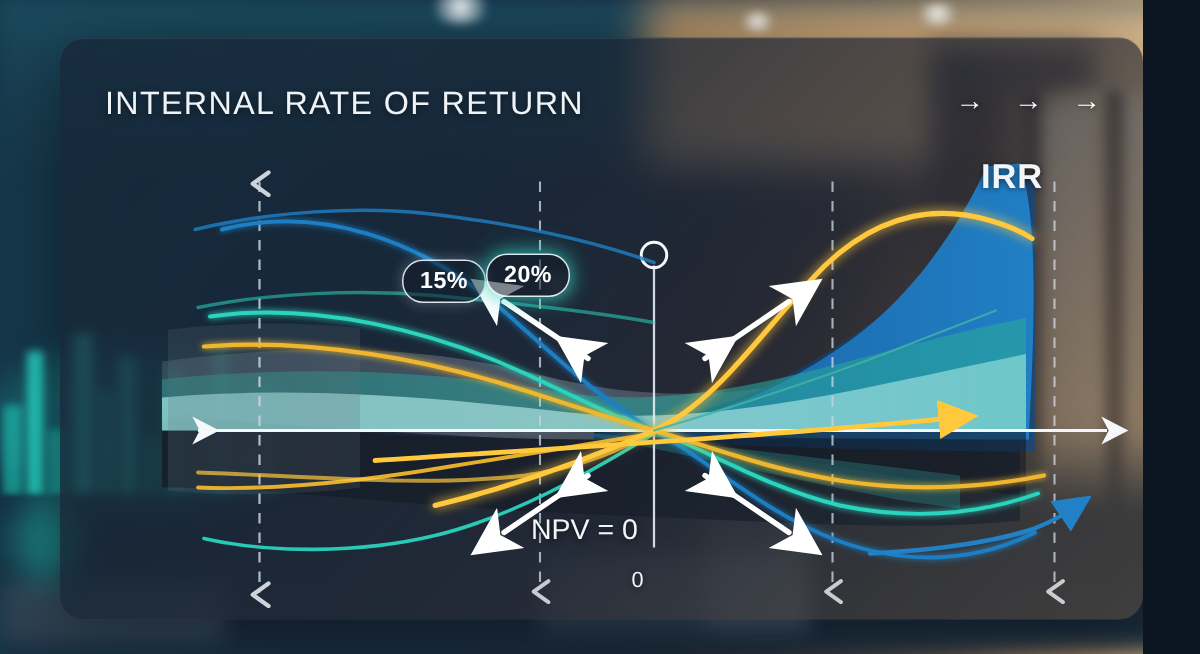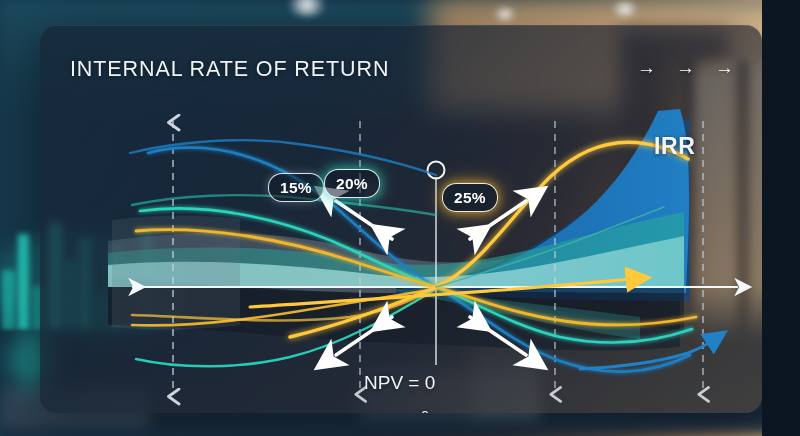--- a/index.html
+++ b/index.html
@@ -45,21 +45,21 @@
   .chart svg{position:absolute;left:0;top:0;}
 
   
   .pill{position:absolute;display:flex;align-items:center;justify-content:center;
     height:27px;padding:0 11px;border-radius:14px;color:#fff;font-size:15.5px;font-weight:bold;
     letter-spacing:.3px;background:rgba(18,30,42,.55);}
   .pill-white{border:1.8px solid rgba(238,244,250,.92);box-shadow:0 0 9px rgba(210,230,245,.30);margin-top:36px;}
   .pill-teal{border:1.8px solid rgba(236,248,250,.95);box-shadow:0 0 11px rgba(46,212,191,.75),0 0 20px rgba(46,212,191,.35);}
   .pill-gold{border:1.8px solid rgba(252,246,232,.95);box-shadow:0 0 11px rgba(240,178,46,.80),0 0 22px rgba(240,178,46,.40);}
 
-  .lbl{position:absolute;color:#f2f6fa;text-shadow:0 1px 4px rgba(0,0,0,.6);margin-top:29px;}
+  .lbl{position:absolute;color:#f2f6fa;text-shadow:0 1px 4px rgba(0,0,0,.6);}
   .lbl-npv{font-size:19px;}
   .lbl-zero{font-size:14.5px;}
   .lbl-irr{font-size:23px;font-weight:bold;letter-spacing:.6px;}
 </style>
 </head>
 <body>
 
 <div class="stage">
 
   <div class="bg">
@@ -232,20 +232,19 @@
           <line x1="352" y1="214" x2="296" y2="176" stroke="#ffffff" stroke-width="3.6" stroke-linecap="round" marker-start="url(#mDblWhite)" marker-end="url(#mDblWhite)"></line>
           <line x1="430" y1="214" x2="486" y2="176" stroke="#ffffff" stroke-width="3.6" stroke-linecap="round" marker-start="url(#mDblWhite)" marker-end="url(#mDblWhite)"></line>
           <line x1="352" y1="292" x2="296" y2="330" stroke="#ffffff" stroke-width="3.6" stroke-linecap="round" marker-start="url(#mDblWhite)" marker-end="url(#mDblWhite)"></line>
           <line x1="430" y1="292" x2="486" y2="330" stroke="#ffffff" stroke-width="3.6" stroke-linecap="round" marker-start="url(#mDblWhite)" marker-end="url(#mDblWhite)"></line>
 
         </g>
       </svg>
 
       <div class="pill pill-white" style="left:228px;top:112px;">15%</div>
       <div class="pill pill-teal" style="left:284px;top:144px;">20%</div>
-      <div class="pill pill-gold" style="left:402px;top:158px;">25%</div>
-
-      <div class="lbl lbl-npv" style="left:324px;top:318px;">NPV = 0</div>
+
+      <div class="lbl lbl-npv" style="left:314px;top:318px;">NPV = 0</div>
       <div class="lbl lbl-zero" style="left:381px;top:354px;">0</div>
       <div class="lbl lbl-irr" style="left:614px;top:79px;">IRR</div>
     </div>
   </div>
 </div>
 
 </body></html>

